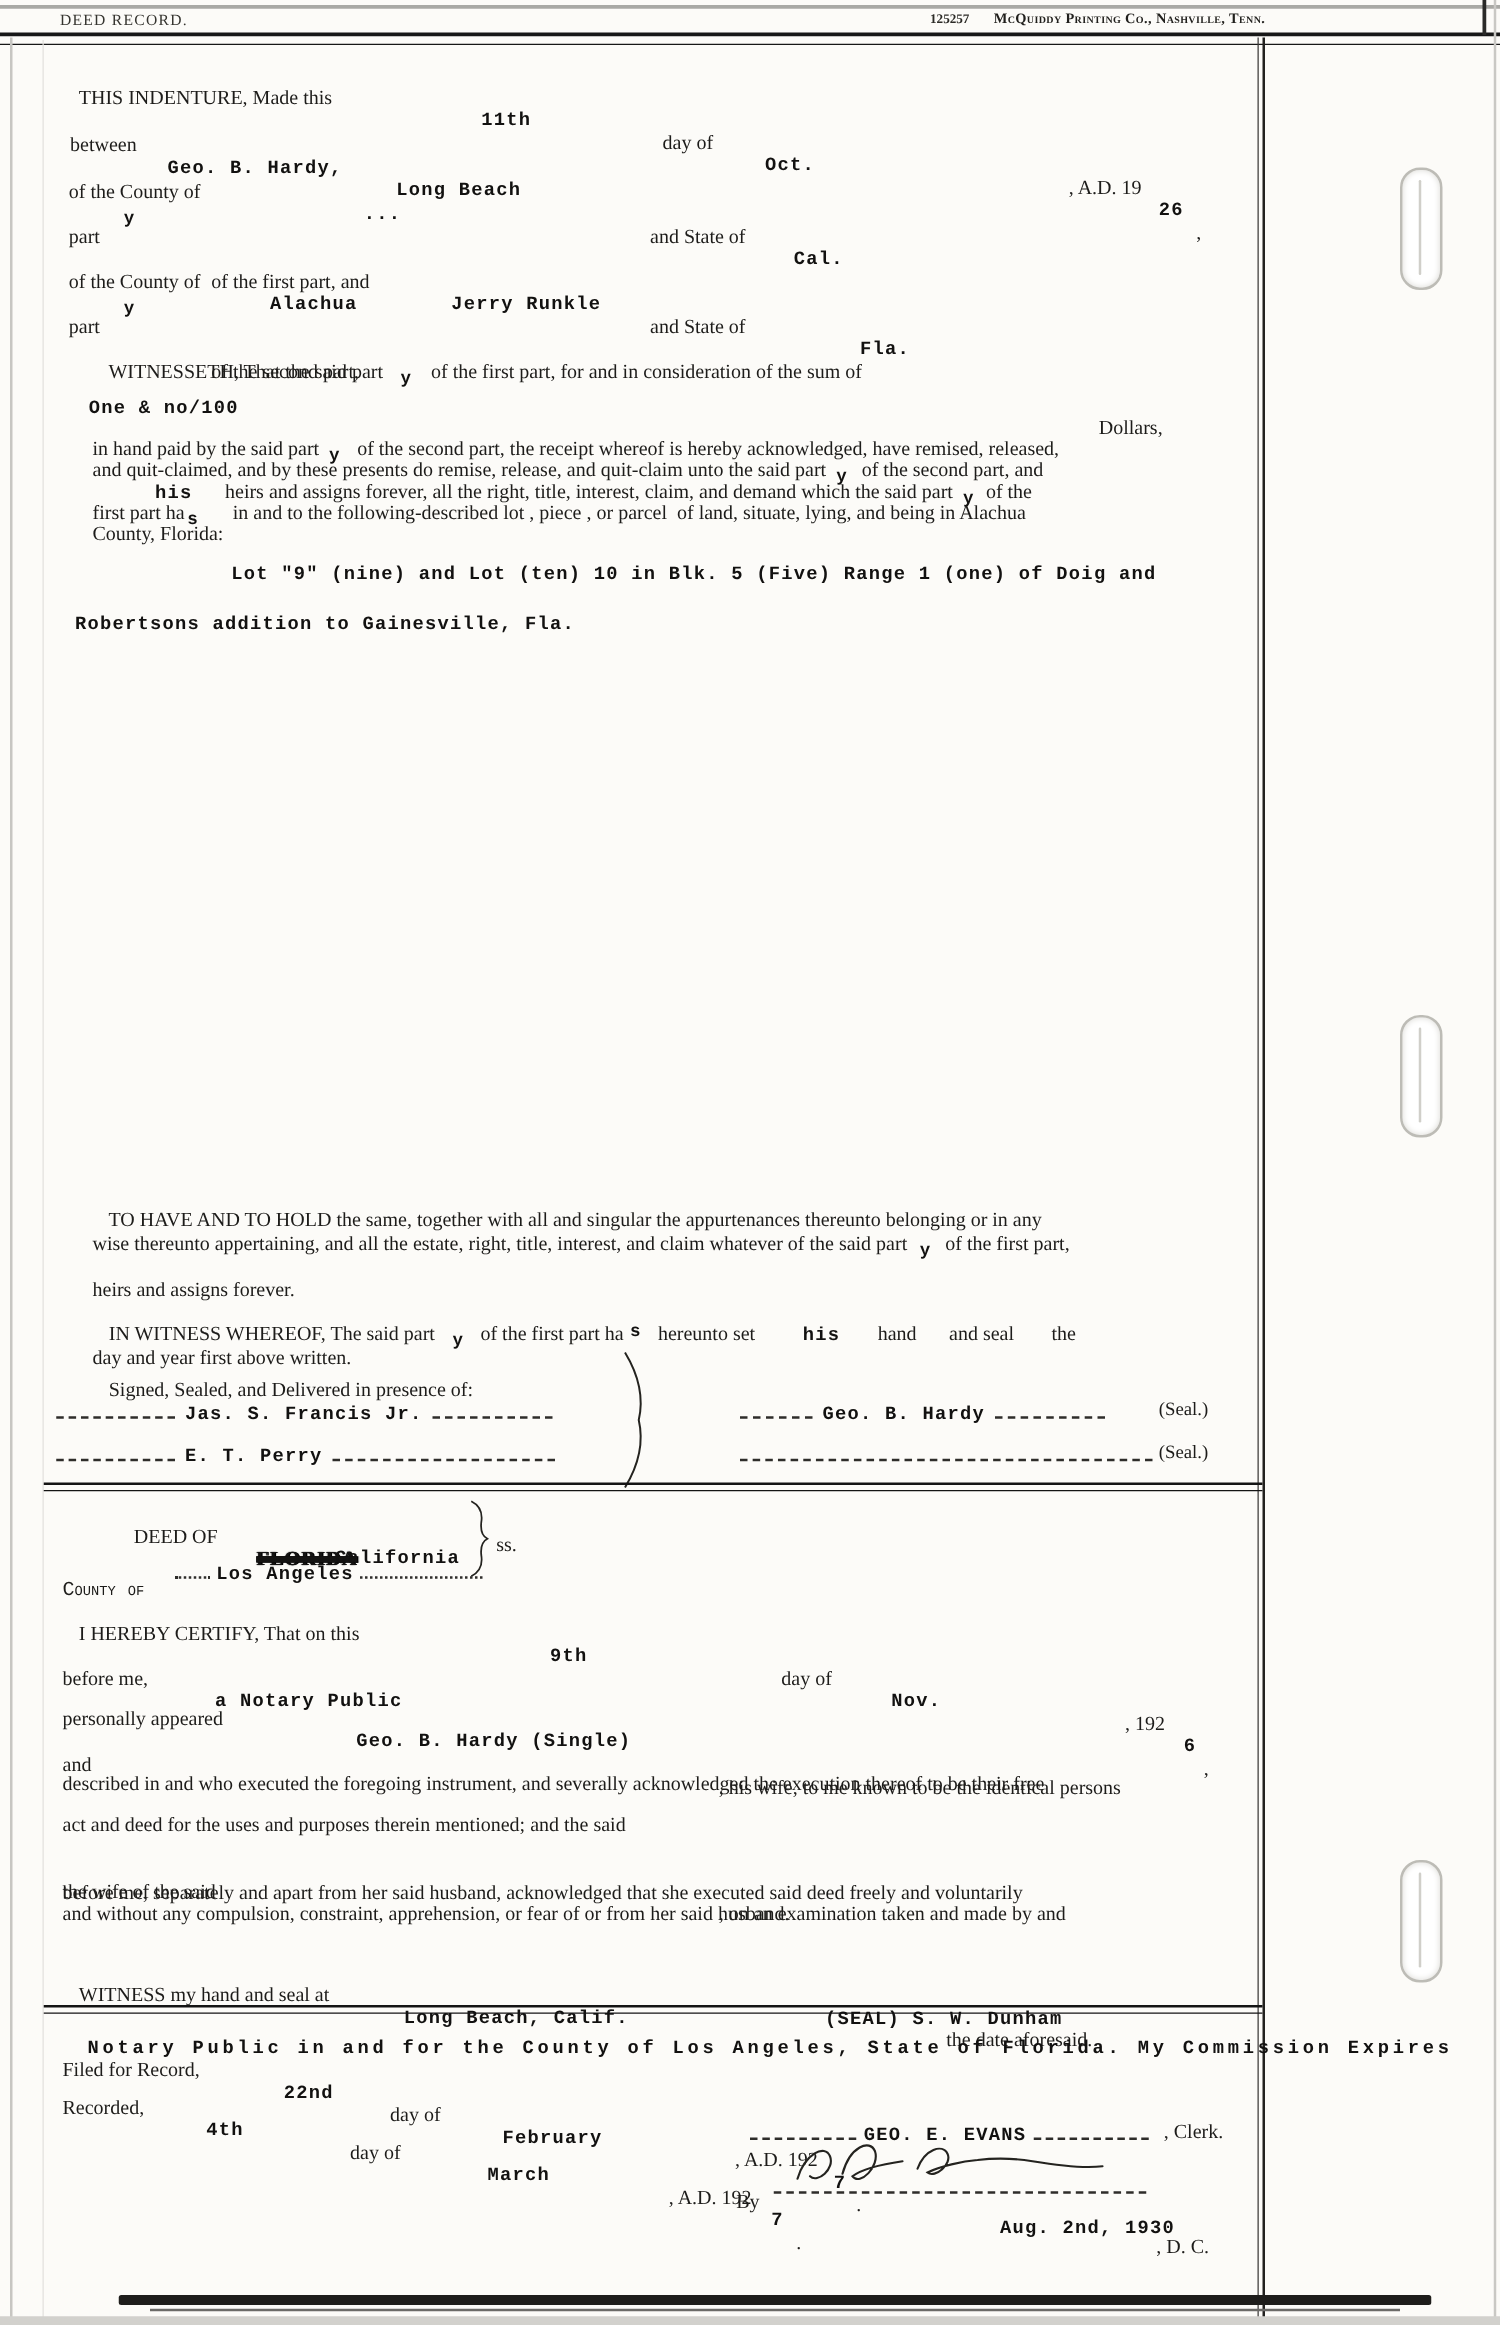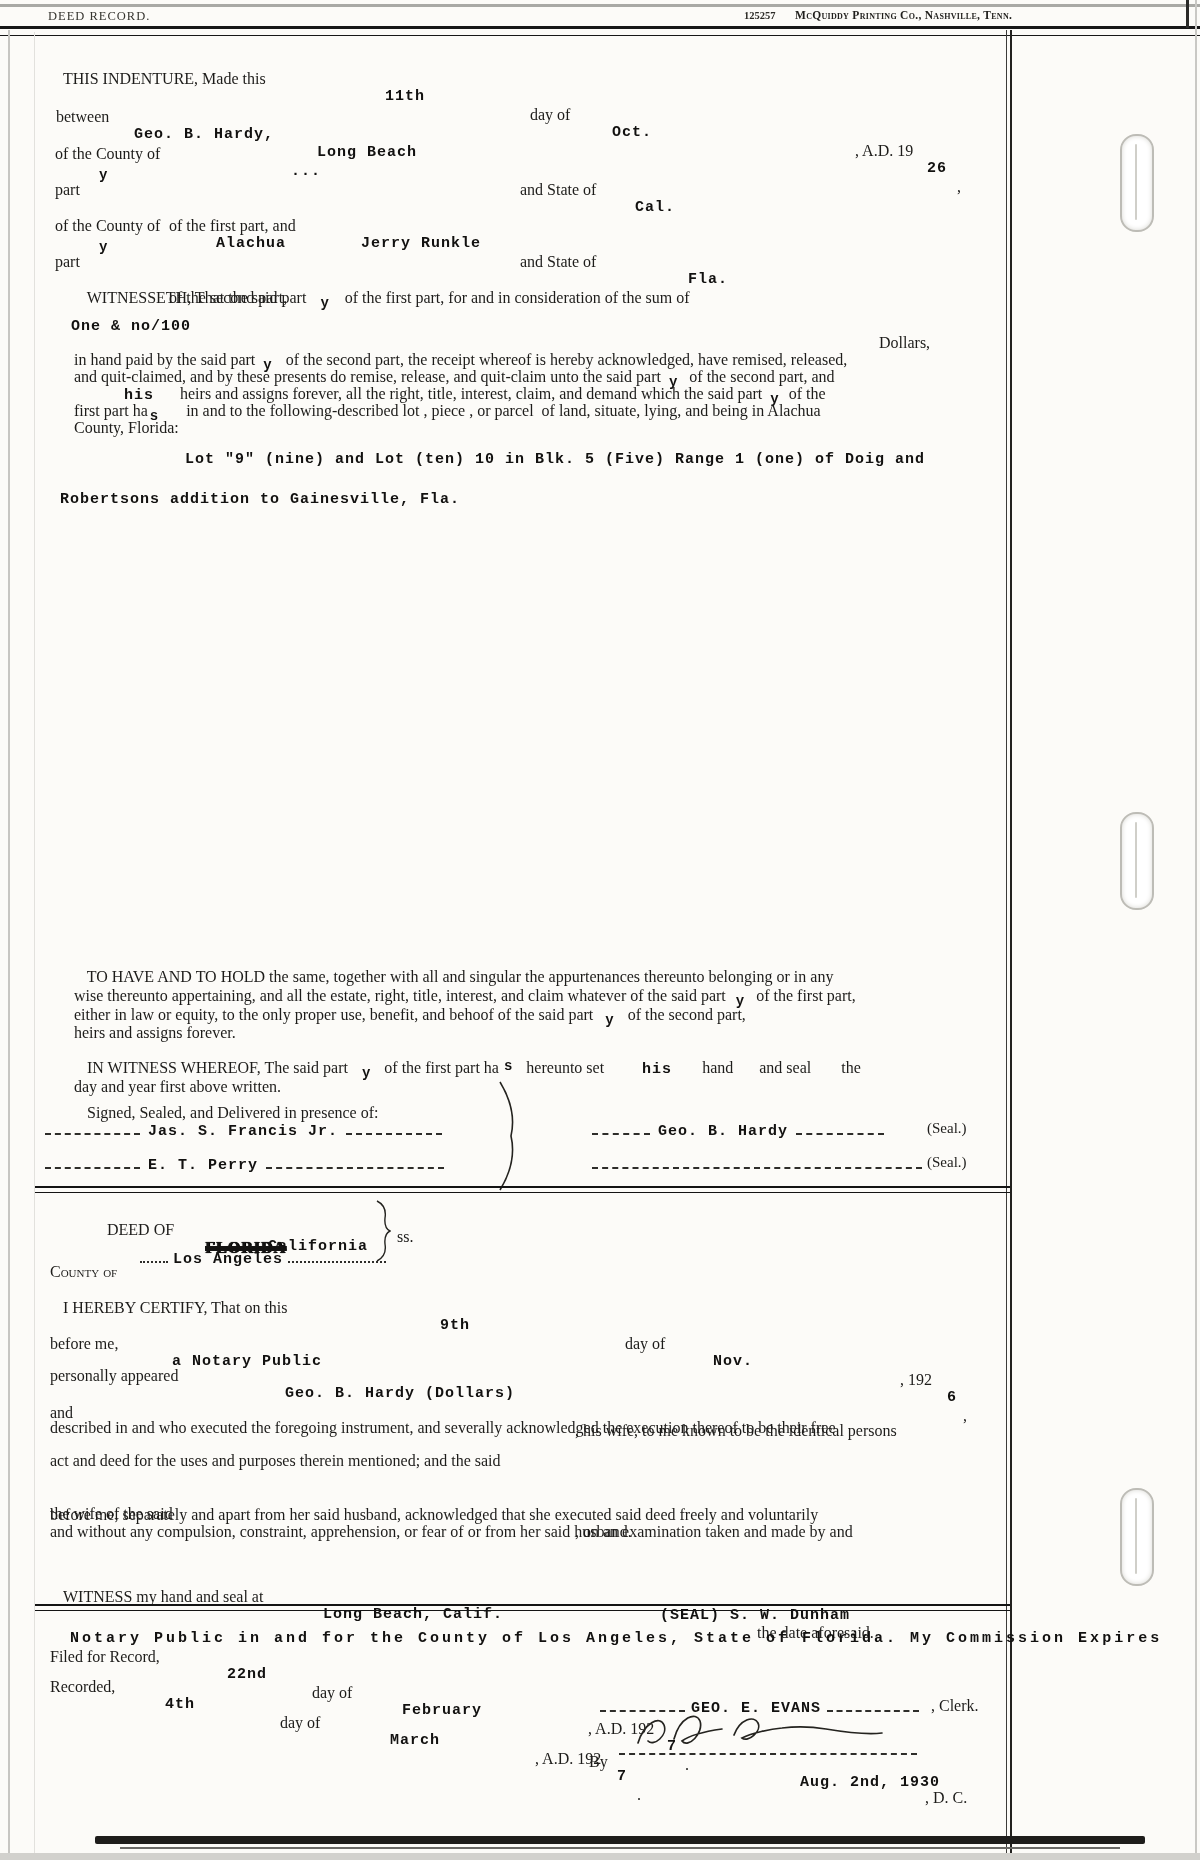--- a/index.html
+++ b/index.html
@@ -31,21 +31,21 @@
   
   .col { position:absolute; left:45px; top:0; width:950px; height:1860px; }
   .ln  { position:absolute; left:0; width:100%; font-size:16px; white-space:pre; }
   .ln .abs { position:absolute; white-space:pre; }
   .p  { font-family:"Liberation Serif", serif; }
   .t  { font-family:"Liberation Mono", monospace; font-weight:bold; font-size:15px; letter-spacing:1px; color:#121110; }
   .yy { font-family:"Liberation Mono", monospace; font-weight:bold; font-size:14px; position:relative; top:4px; color:#121110; }
   .sup{ font-family:"Liberation Mono", monospace; font-weight:bold; font-size:14px; position:relative; top:-3px; color:#121110; }
   .blot { font-weight:bold; letter-spacing:1px; color:#141312;
           text-decoration:line-through; text-decoration-thickness:5px; text-shadow:0 0 1px #000, 1px 0 0 #000; }
-  .sc  { font-variant:small-caps; }
+  .sc  { font-variant:small-caps;font-family:Liberation Mono, monospace; }
   .dashseg { display:inline-block; height:13px; border-bottom:2px dashed #2e2d2a; vertical-align:baseline; }
   .dotseg  { display:inline-block; height:13px; border-bottom:2px dotted #2e2d2a; vertical-align:baseline; }
   .rule-double { position:absolute; height:4px; border-top:2px solid #141414; border-bottom:1px solid #141414; }
   .seal { font-size:15px; }
   svg.brace path, svg.sig path { fill:none; stroke:#24231f; }
 </style>
 </head>
 <body>
 
 <div class="sheet">
@@ -146,23 +146,20 @@
     <div class="ln" style="top:473px">
       <span class="abs t" style="left:15px">Robertsons addition to Gainesville, Fla.</span>
     </div>
 
     <div class="ln" style="top:950px; left:18px">
       <span class="p">TO HAVE AND TO HOLD the same, together with all and singular the appurtenances thereunto belonging or in any</span>
     </div>
     <div class="ln" style="top:969px; left:5px">
       <span class="p">wise thereunto appertaining, and all the estate, right, title, interest, and claim whatever of the said part</span><span class="yy" style="margin-left:10px">y</span><span class="p" style="margin-left:12px">of the first part,</span>
     </div>
-    <div class="ln" style="top:988px; left:5px">
-      <span class="p">either in law or equity, to the only proper use, benefit, and behoof of the said part</span><span class="yy" style="margin-left:12px">y</span><span class="p" style="margin-left:14px">of the second part,</span>
-    </div>
     <div class="ln" style="top:1006px; left:5px">
       <span class="p">heirs and assigns forever.</span>
     </div>
 
     <div class="ln" style="top:1041px; left:18px">
       <span class="p">IN WITNESS WHEREOF, The said part</span><span class="yy" style="margin-left:14px">y</span><span class="p" style="margin-left:14px">of the first part ha</span><span class="sup" style="margin-left:5px">s</span><span class="p" style="margin-left:14px">hereunto set</span><span class="t" style="margin-left:38px">his</span><span class="p" style="margin-left:30px">hand</span><span class="p" style="margin-left:26px">and seal</span><span class="p" style="margin-left:30px">the</span>
     </div>
     <div class="ln" style="top:1060px; left:5px">
       <span class="p">day and year first above written.</span>
     </div>
@@ -210,21 +207,21 @@
       <span class="abs p" style="left:855px">, 192</span>
       <span class="abs t" style="left:902px">6</span>
       <span class="abs p" style="left:918px">,</span>
     </div>
     <div class="ln" style="top:1317px">
       <span class="abs p" style="left:5px">before me,</span>
       <span class="abs t" style="left:127px">a Notary Public</span>
     </div>
     <div class="ln" style="top:1349px">
       <span class="abs p" style="left:5px">personally appeared</span>
-      <span class="abs t" style="left:240px">Geo. B. Hardy (Dollars)</span>
+      <span class="abs t" style="left:240px">Geo. B. Hardy (Single)</span>
     </div>
     <div class="ln" style="top:1386px">
       <span class="abs p" style="left:5px">and</span>
       <span class="abs p" style="left:530px">, his wife, to me known to be the identical persons</span>
     </div>
     <div class="ln" style="top:1419px; left:5px"><span class="p">described in and who executed the foregoing instrument, and severally acknowledged the execution thereof to be their free</span></div>
     <div class="ln" style="top:1452px; left:5px"><span class="p">act and deed for the uses and purposes therein mentioned; and the said</span></div>
     <div class="ln" style="top:1487px">
       <span class="abs p" style="left:5px">the wife of the said</span>
       <span class="abs p" style="left:530px">, on an examination taken and made by and</span>

